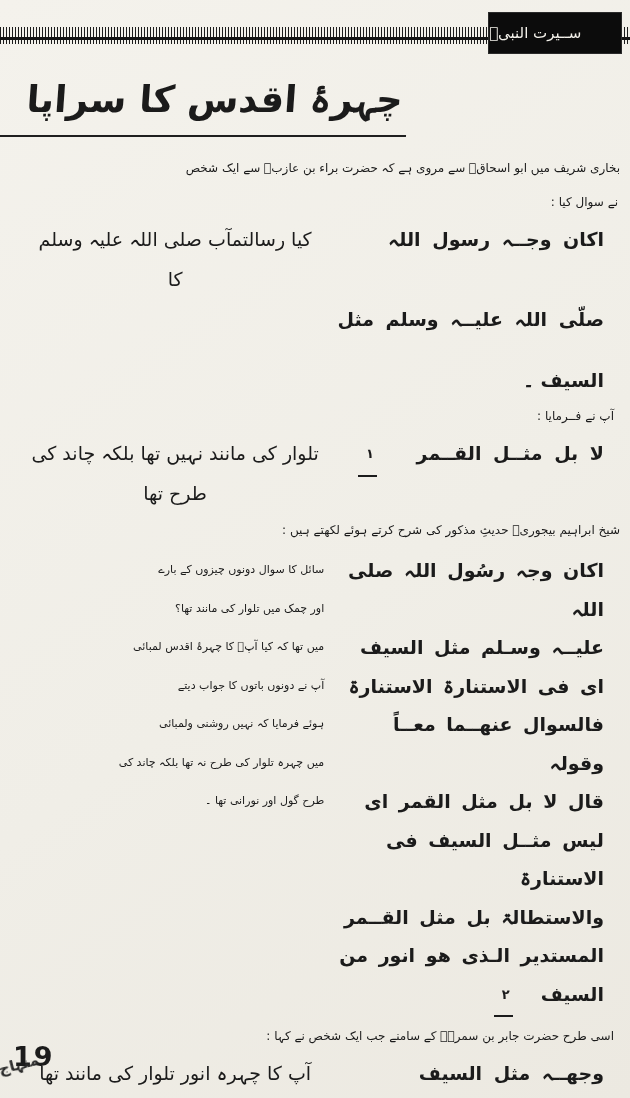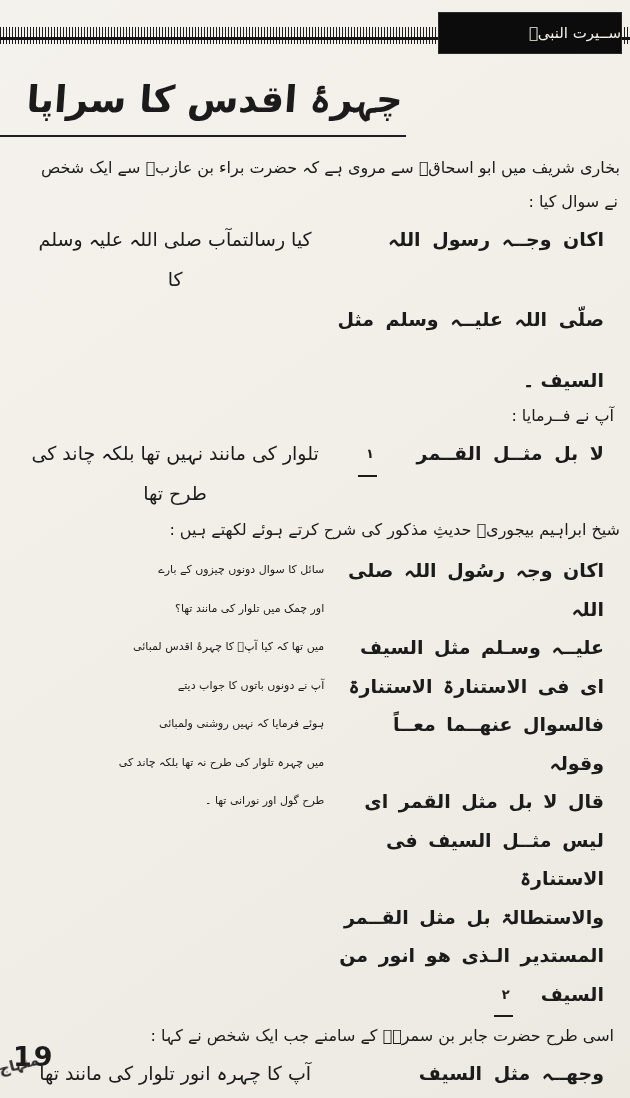--- a/index.html
+++ b/index.html
@@ -18,43 +18,43 @@
   }
   
   .band{
     position:absolute;top:27px;left:0;right:0;height:17px;
     background:repeating-linear-gradient(90deg,#1c1c1c 0 1px,transparent 1px 3px);
   }
   .band-line{
     position:absolute;top:10px;left:0;right:0;height:3px;background:#141414;
   }
   .band-label{
-    position:absolute;top:13px;right:9px;width:182px;height:40px;
+    position:absolute;top:13px;right:9px;width:132px;height:40px;
     background:#0c0c0c;color:#f3f1ea;
-    display:flex;align-items:center;justify-content:flex-start;
+    display:flex;align-items:center;justify-content:flex-end;
     font-size:15px;letter-spacing:1px;
     box-shadow:0 0 0 1px #2a2a2a;
   }
   
   .title-wrap{
     padding:78px 14px 0 0;
     text-align:left;
   }
   .title{
     display:inline-block;
     direction:rtl;
     font-size:37px;font-weight:bold;
     letter-spacing:1px;
     padding:0 6px 14px 26px;
     border-bottom:2px solid #1f1f1f;
     transform:skewX(-4deg);
   }
   
   .content{padding:14px 10px 0 26px;}
-  .para{font-size:16px;line-height:34px;text-align:right;}
+  .para{font-size:12px;line-height:34px;text-align:right;}
   .para.l2{padding-right:2px;}
   .indent{padding-right:6px;}
   
   .qrow{display:flex;align-items:baseline;padding:0 16px 0 4px;}
   .qrow .ar{
     flex:0 0 47%;
     font-size:19px;font-weight:bold;
     word-spacing:5px;letter-spacing:.5px;
     line-height:40px;text-align:right;
   }

